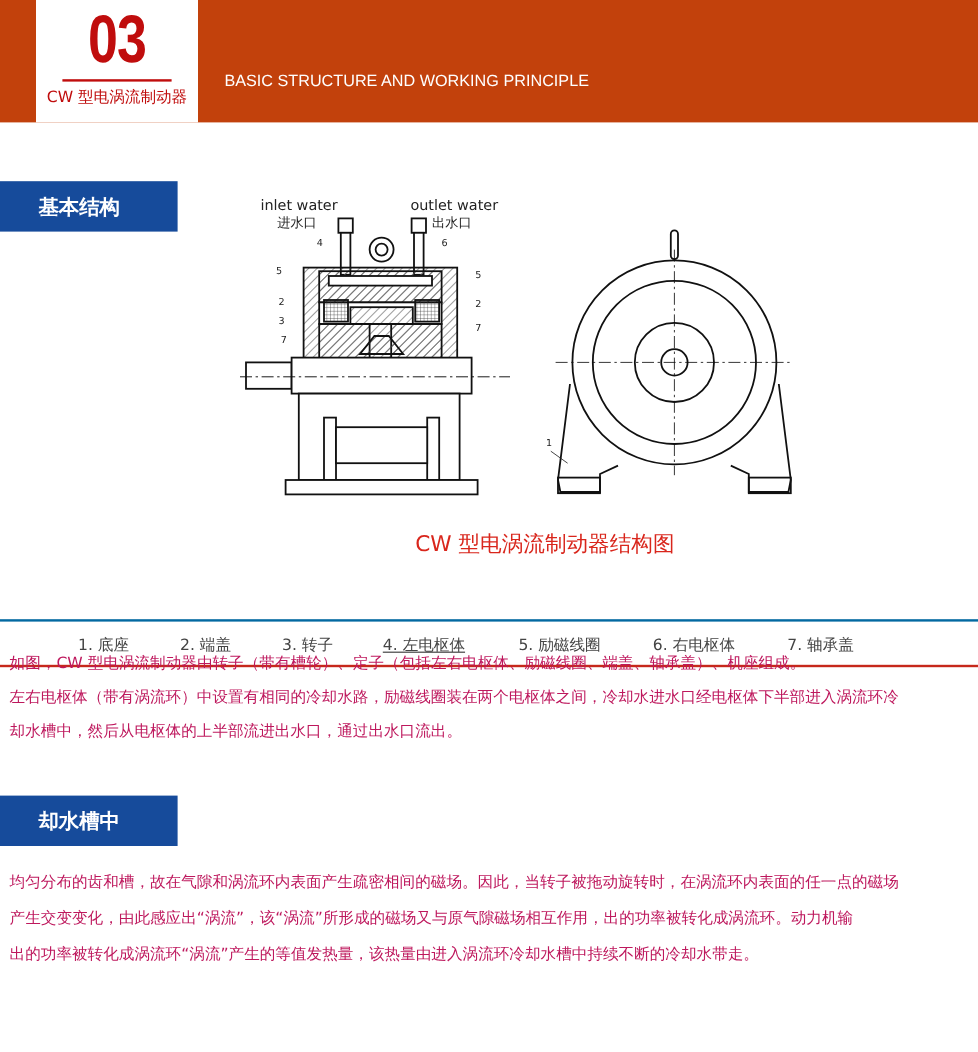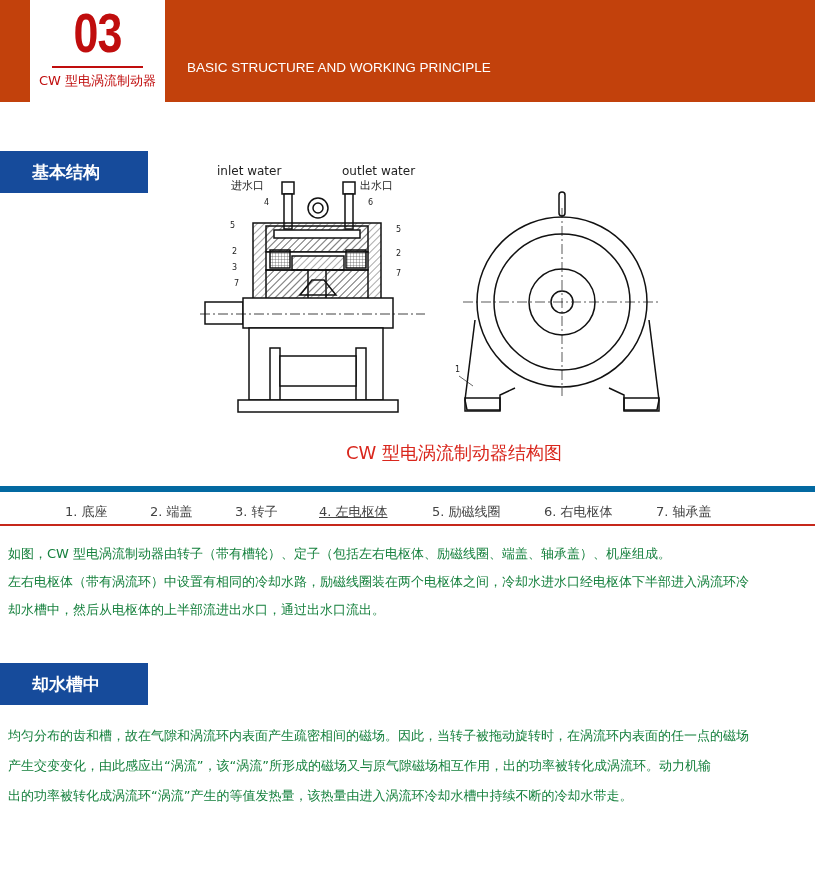--- a/index.html
+++ b/index.html
@@ -20,26 +20,26 @@
 
     
     .section-bar { position: absolute; left: 0; width: 148px; height: 42px; background: #164b9b; }
     .section-bar span { position: absolute; left: 32px; top: 10px; font-size: 17px; font-weight: bold; color: #fff; }
 
     
     .diagram { position: absolute; }
     .caption { position: absolute; left: 346px; top: 441px; font-size: 18px; color: #d9261c; }
 
     
-    .legend { position: absolute; left: 0; top: 486px; width: 815px; height: 40px;
-      border-top: 6px solid #0369a1; border-bottom: 2px solid #c6281b; }
+    .legend { position: absolute; left: 0; top: 516px; width: 815px; height: 40px;
+      border-top: 2px solid #0369a1; border-bottom: 2px solid #c6281b; }
     .legend-item { position: absolute; top: 11px; font-size: 13px; color: #444; white-space: nowrap; }
 
     
-    .para { position: absolute; left: 8px; font-size: 13px; color: #15803d; line-height: 28px; width: 800px; }
+    .para { position: absolute; left: 8px; font-size: 13px; color: #be185d; line-height: 28px; width: 800px; }
   </style>
 </head>
 <body>
 
 <div class="banner">
   <div class="badge">
     <div class="badge-num">03</div>
     <div class="badge-line"></div>
     <div class="badge-sub">CW 型电涡流制动器</div>
   </div>

